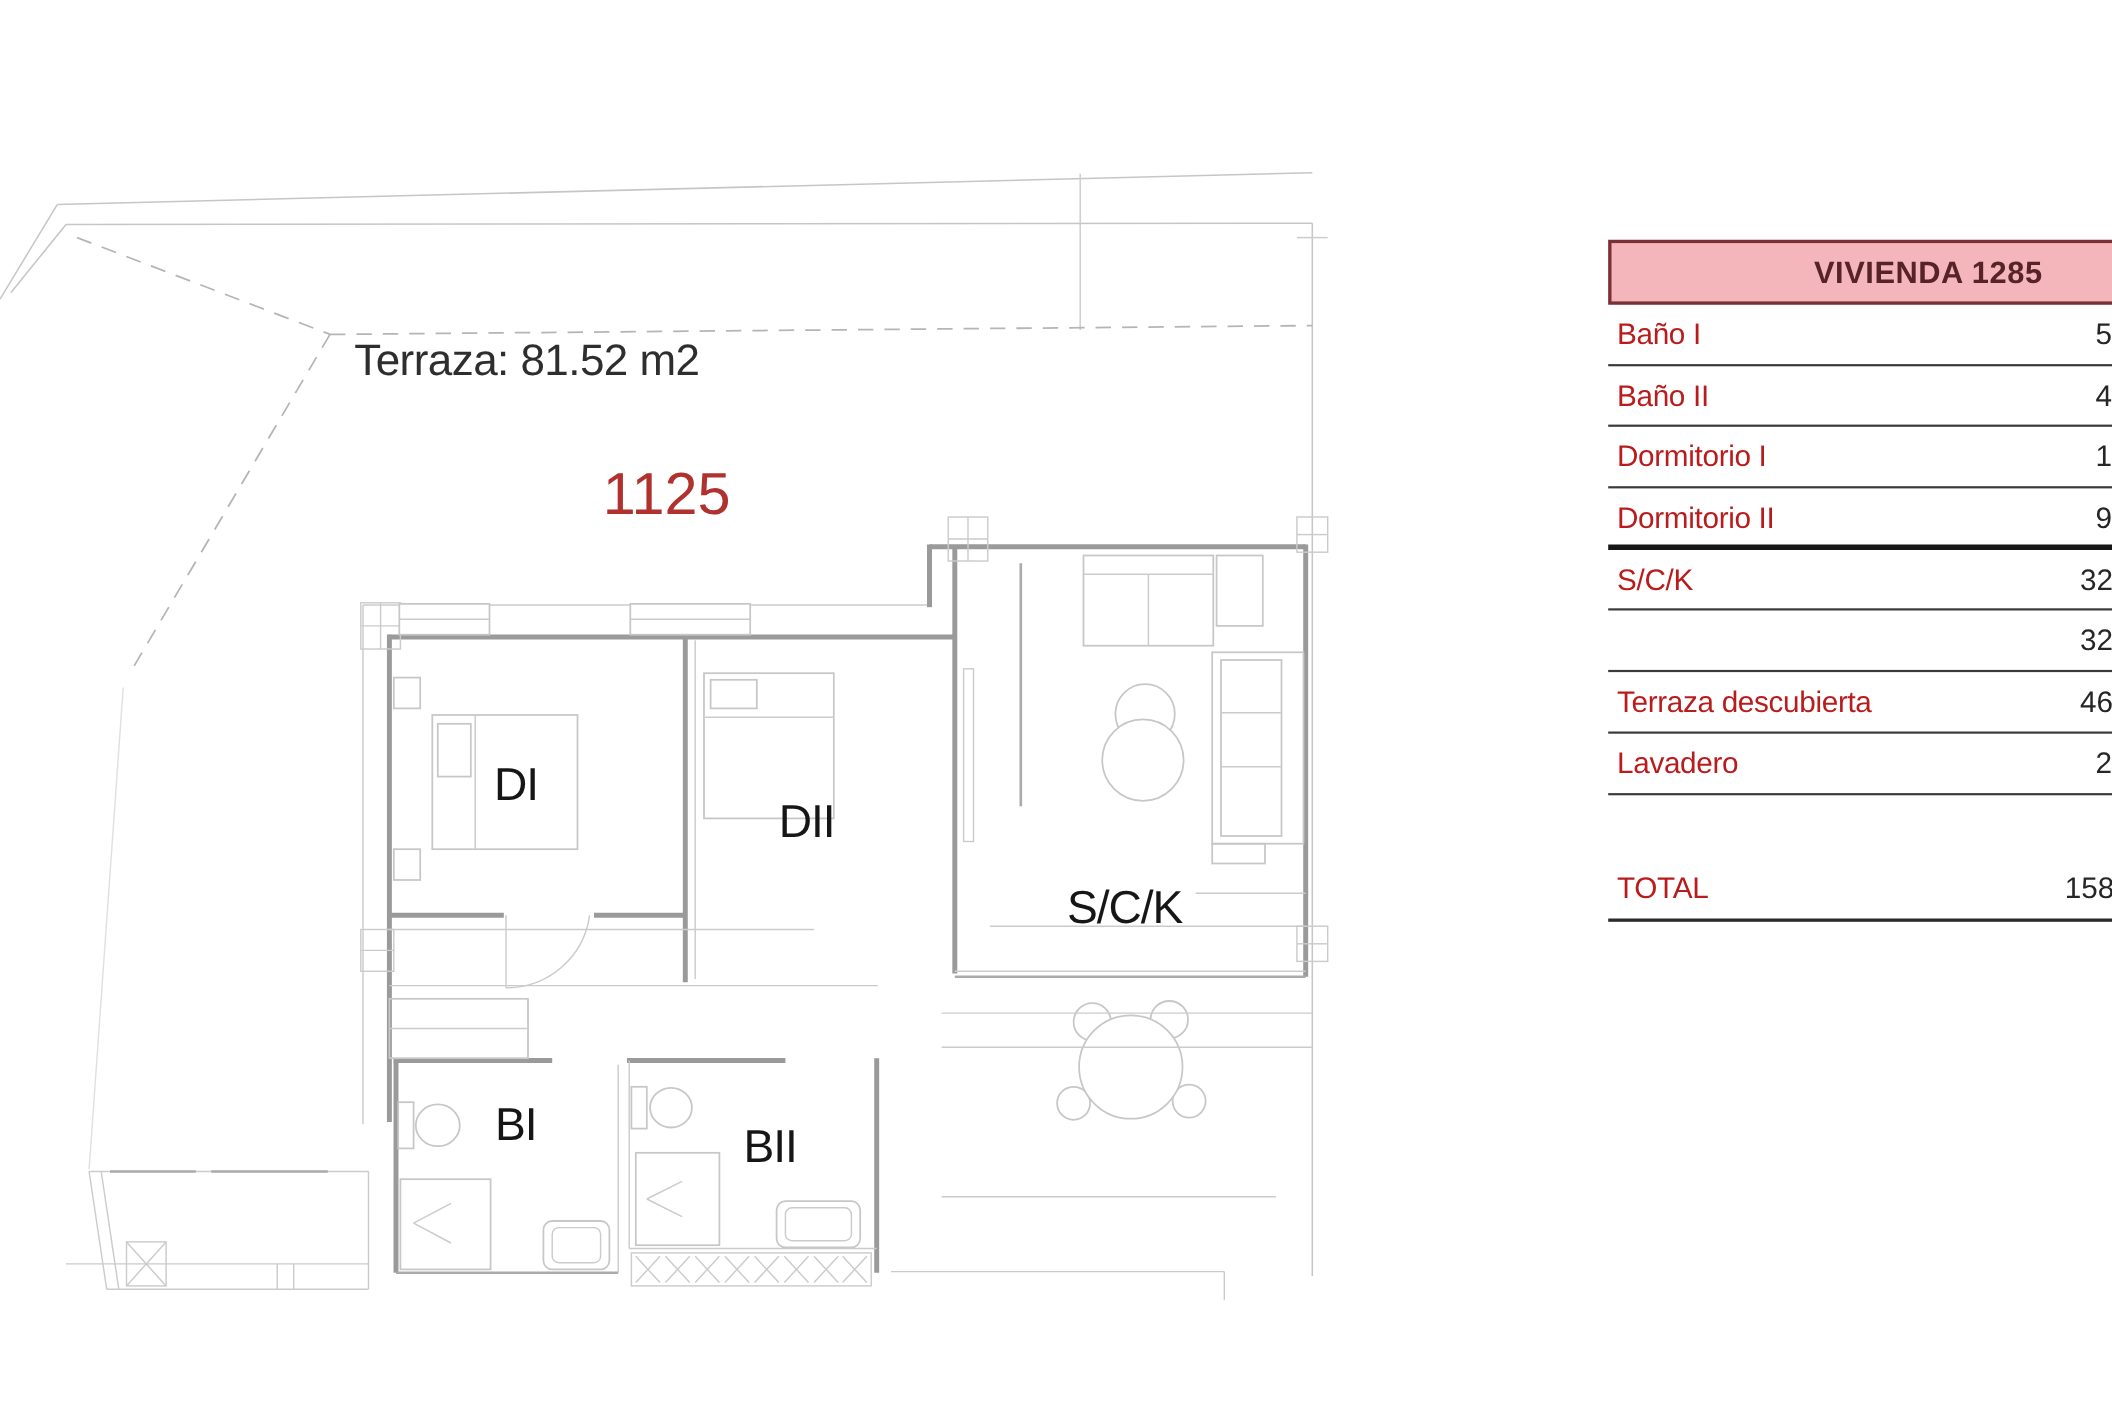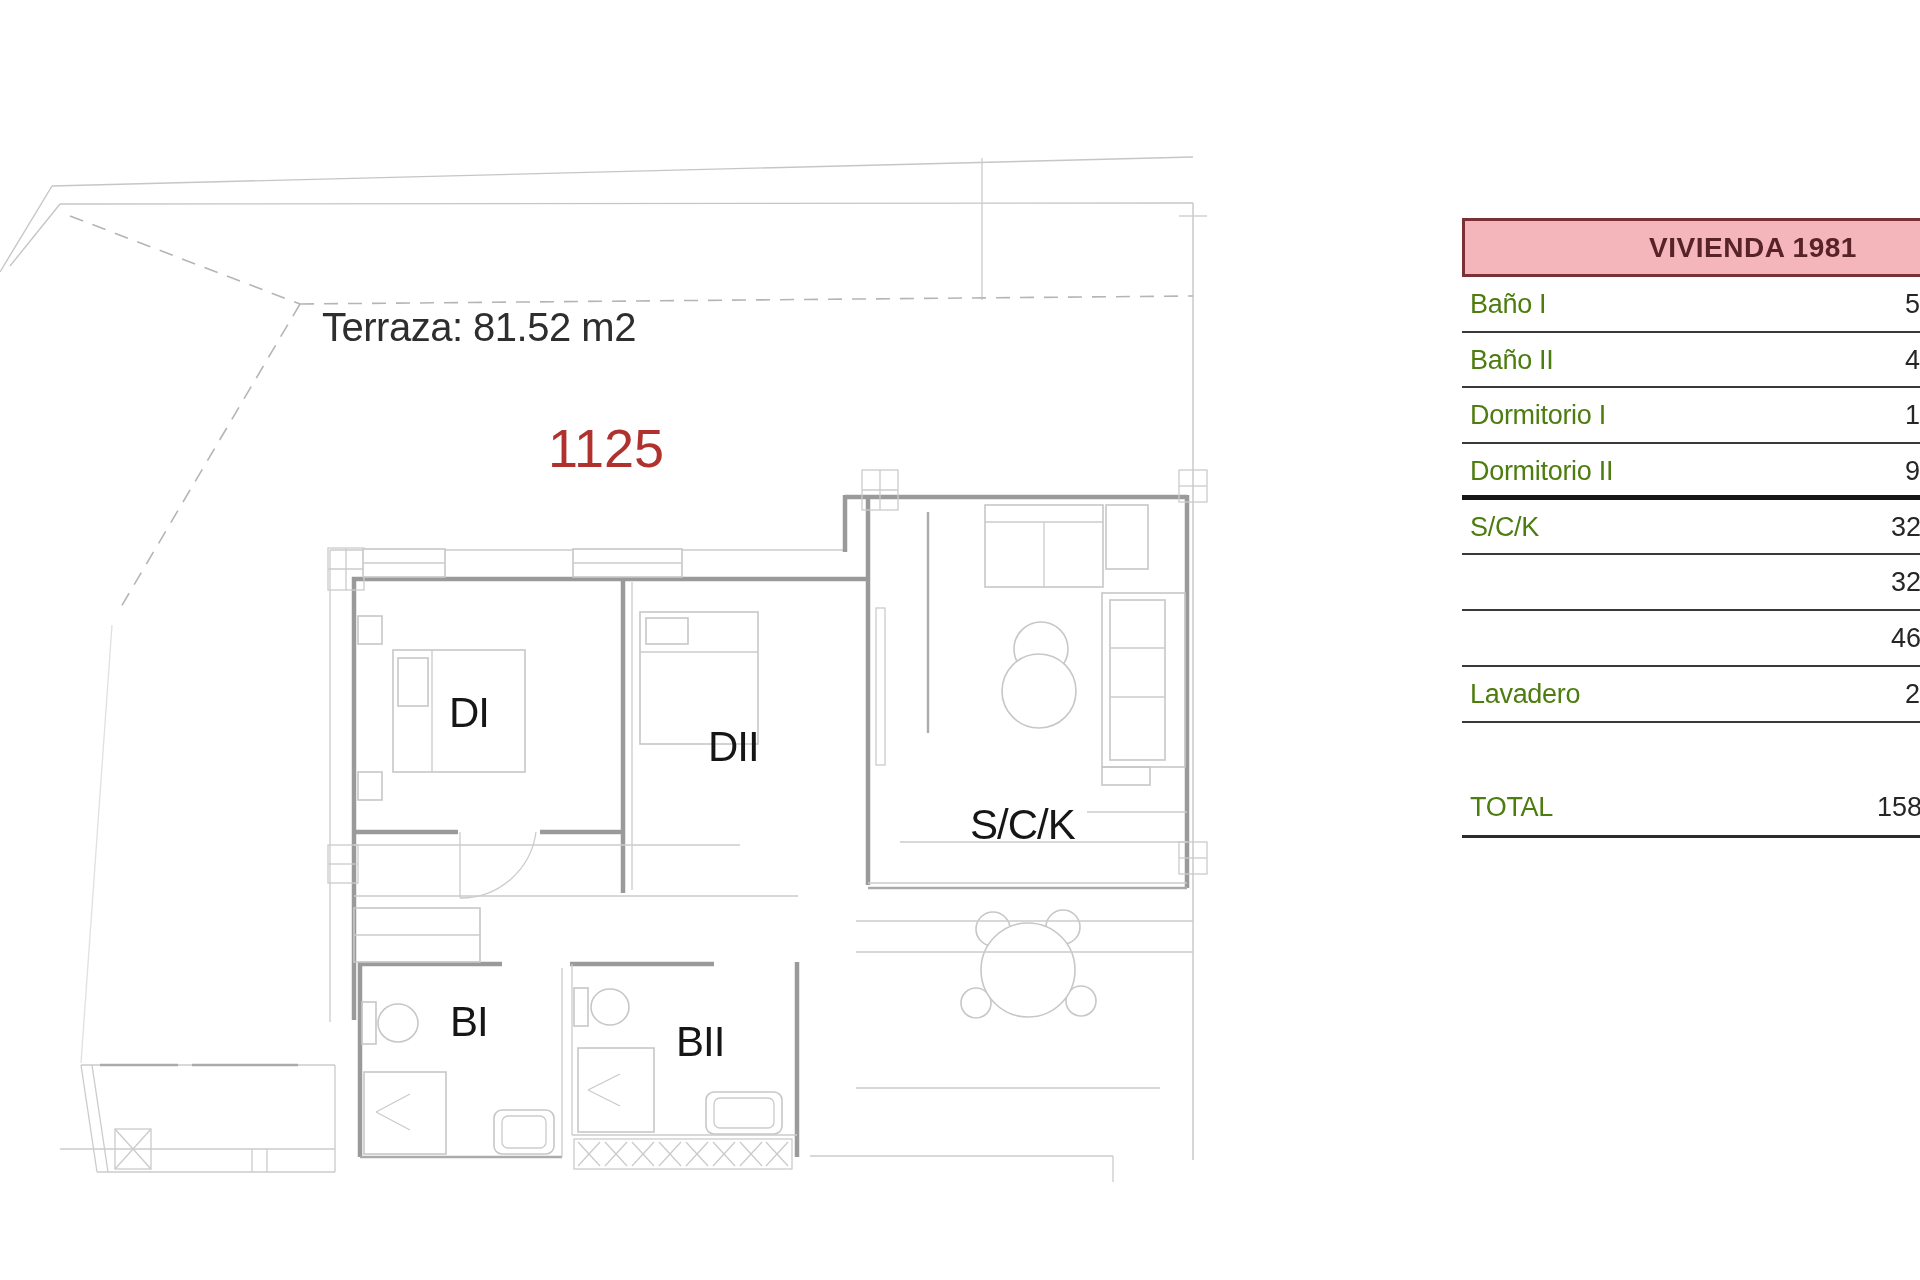--- a/index.html
+++ b/index.html
@@ -23,21 +23,21 @@
   .thead {
     height:59px; box-sizing:border-box;
     border:3px solid #7a3136; background:#f4b6ba;
     display:flex; align-items:center; justify-content:center;
     font-size:28px; font-weight:bold; color:#572326; letter-spacing:0.5px;
   }
   .trow { position:relative; height:55.7px; box-sizing:border-box;
           border-bottom:2px solid #3a3a3a; }
   .trow.thick { border-bottom:5px solid #161616; }
   .tlabel { position:absolute; left:8px; top:0; line-height:54px;
-            font-size:27px; color:#4d7c0f; letter-spacing:-0.3px; }
+            font-size:27px; color:#b91c1c; letter-spacing:-0.3px; }
   .tvalue { position:absolute; top:0; line-height:54px;
             font-size:27px; color:#262626; }
   .tgap { height:57px; }
   .trow.total { height:58px; border-bottom:3px solid #2b2b2b; }
 </style>
 </head>
 <body>
 
 <svg width="1230" height="1280" viewBox="0 0 1230 1280" style="position:absolute;left:0;top:0;">
 
@@ -218,21 +218,21 @@
     <text class="lbl" x="449" y="727">DI</text>
     <text class="lbl" x="708" y="761">DII</text>
     <text class="lbl" x="970" y="839">S/C/K</text>
     <text class="lbl" x="450" y="1036">BI</text>
     <text class="lbl" x="676" y="1056">BII</text>
   </g>
 </svg>
 
 <div class="table">
   <div class="thead" style="background: rgb(244, 182, 186); border-color: rgb(122, 49, 54); color: rgb(87, 35, 38);">
-    <span>VIVIENDA 1981</span>
+    <span>VIVIENDA 1285</span>
   </div>
   <div>
       <div class="trow">
         <span class="tlabel">Baño I</span>
         <span class="tvalue" style="left: 443px;">5</span>
       </div>
       <div class="trow">
         <span class="tlabel">Baño II</span>
         <span class="tvalue" style="left: 443px;">4</span>
       </div>
@@ -245,20 +245,21 @@
         <span class="tvalue" style="left: 443px;">9</span>
       </div>
       <div class="trow">
         <span class="tlabel">S/C/K</span>
         <span class="tvalue" style="left: 429px;">32</span>
       </div>
       <div class="trow">
         <span class="tvalue" style="left: 429px;">32</span>
       </div>
       <div class="trow">
+        <span class="tlabel">Terraza descubierta</span>
         <span class="tvalue" style="left: 429px;">46</span>
       </div>
       <div class="trow">
         <span class="tlabel">Lavadero</span>
         <span class="tvalue" style="left: 443px;">2</span>
       </div>
     </div>
   <div class="tgap"></div>
   <div class="trow total">
     <span class="tlabel">TOTAL</span>

